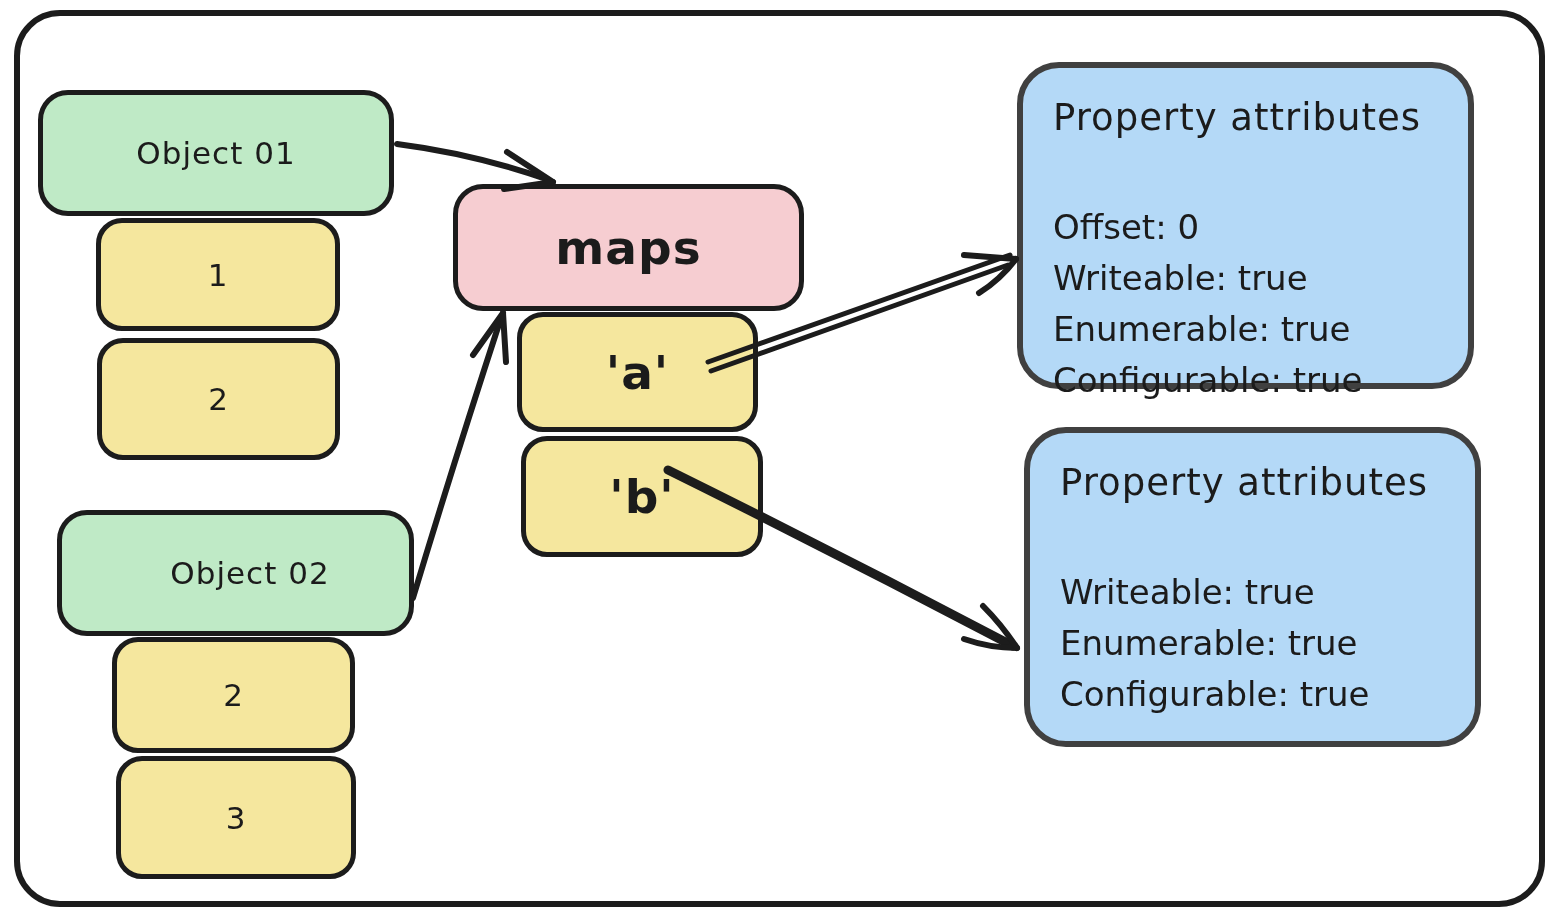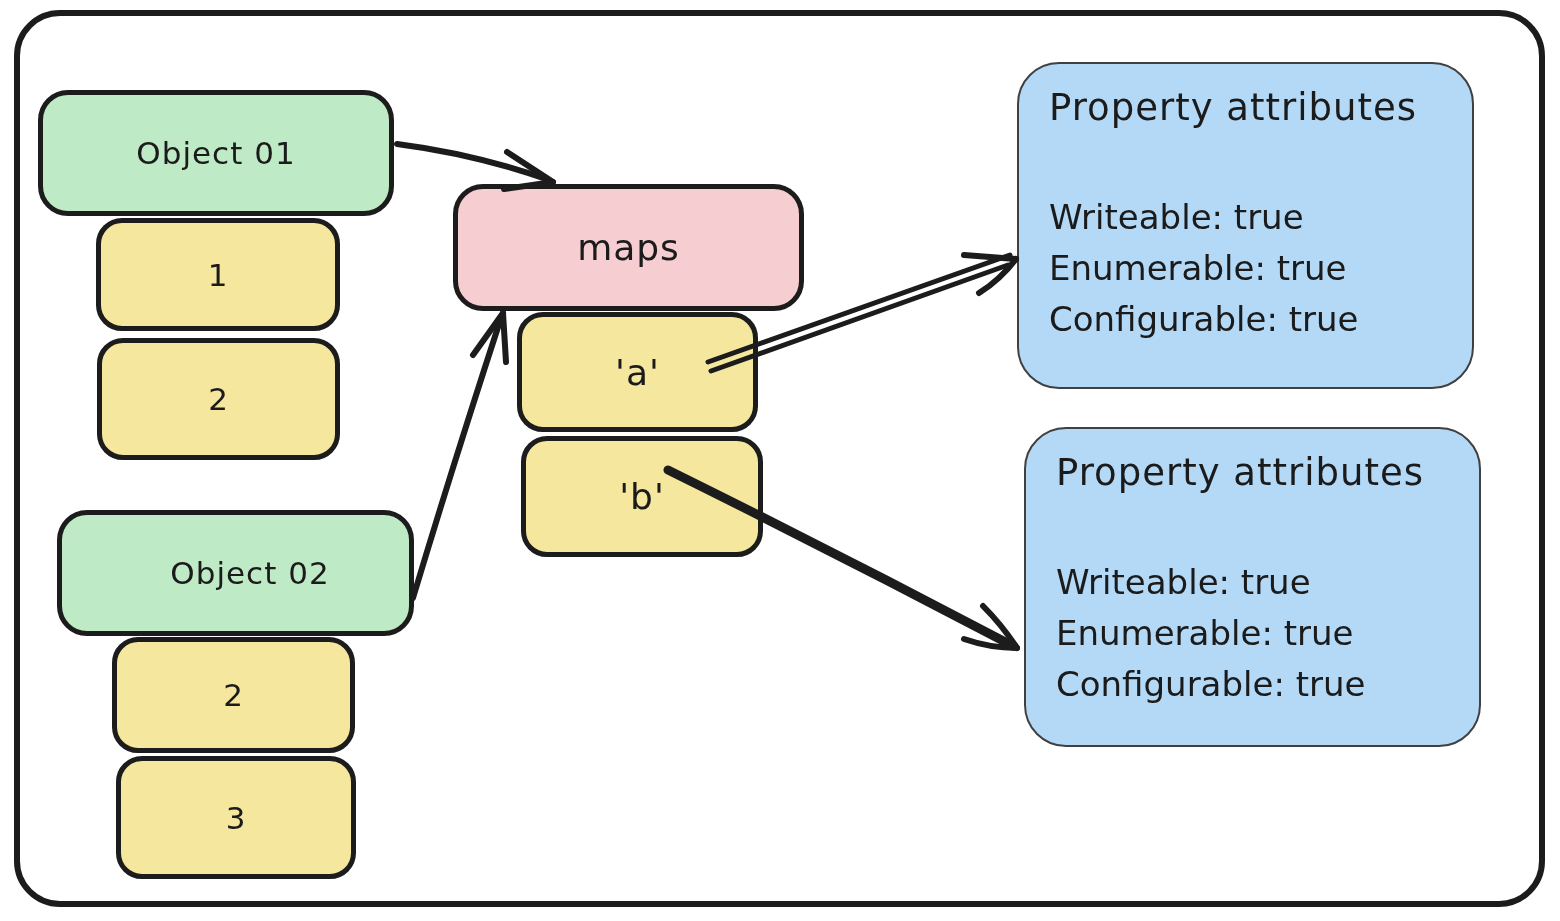--- a/index.html
+++ b/index.html
@@ -29,44 +29,44 @@
     position: absolute;
     box-sizing: border-box;
     border: 5px solid #1c1c1c;
     border-radius: 26px;
     display: flex;
     align-items: center;
     justify-content: center;
     font-size: 31px;
     letter-spacing: 1px;
   }
-  .node.small { font-size: 36px; }
+  .node.small { font-size: 47px; font-weight: bold; }
 
   
   .obj1       { left: 38px;  top: 90px;  width: 356px; height: 126px; border-radius: 30px; }
   .obj1-s1    { left: 96px;  top: 218px; width: 244px; height: 113px; }
   .obj1-s2    { left: 97px;  top: 338px; width: 243px; height: 122px; }
 
   
   .obj2       { left: 57px;  top: 510px; width: 357px; height: 126px; border-radius: 30px; padding-left: 29px; }
   .obj2-s1    { left: 112px; top: 637px; width: 243px; height: 116px; }
   .obj2-s2    { left: 116px; top: 756px; width: 240px; height: 123px; }
 
   
   .maps-node  { left: 453px; top: 184px; width: 351px; height: 127px; border-radius: 30px; }
   .key-a      { left: 517px; top: 312px; width: 241px; height: 120px; }
   .key-b      { left: 521px; top: 436px; width: 242px; height: 121px; }
 
   
   .attr-card {
     position: absolute;
     box-sizing: border-box;
-    border: 2px solid #404040;
+    border: 6px solid #404040;
     border-radius: 42px;
-    padding: 16px 30px 20px 30px;
+    padding: 22px 30px 20px 30px;
     font-size: 34px;
     line-height: 1.5;
   }
   .attr-1 { left: 1017px; top: 62px;  width: 457px; height: 327px; }
   .attr-2 { left: 1024px; top: 427px; width: 457px; height: 320px; }
   .attr-title {
     font-size: 37px;
     letter-spacing: 1px;
     white-space: nowrap;
   }
@@ -118,20 +118,21 @@
   <div class="node small key-a" style="background-color: rgb(245, 231, 158);">
     <span>'a'</span>
   </div>
   <div class="node small key-b" style="background-color: rgb(245, 231, 158);">
     <span>'b'</span>
   </div>
 
   <div class="attr-card attr-1" style="background-color: rgb(180, 217, 247);">
     <div class="attr-title">Property attributes</div>
     <div class="attr-lines">
+      <div class="attr-line">Offset: 0</div>
       <div class="attr-line">Writeable: true</div>
       <div class="attr-line">Enumerable: true</div>
       <div class="attr-line">Configurable: true</div>
     </div>
   </div>
 
   <div class="attr-card attr-2" style="background-color: rgb(180, 217, 247);">
     <div class="attr-title">Property attributes</div>
     <div class="attr-lines">
       <div class="attr-line">Writeable: true</div>

